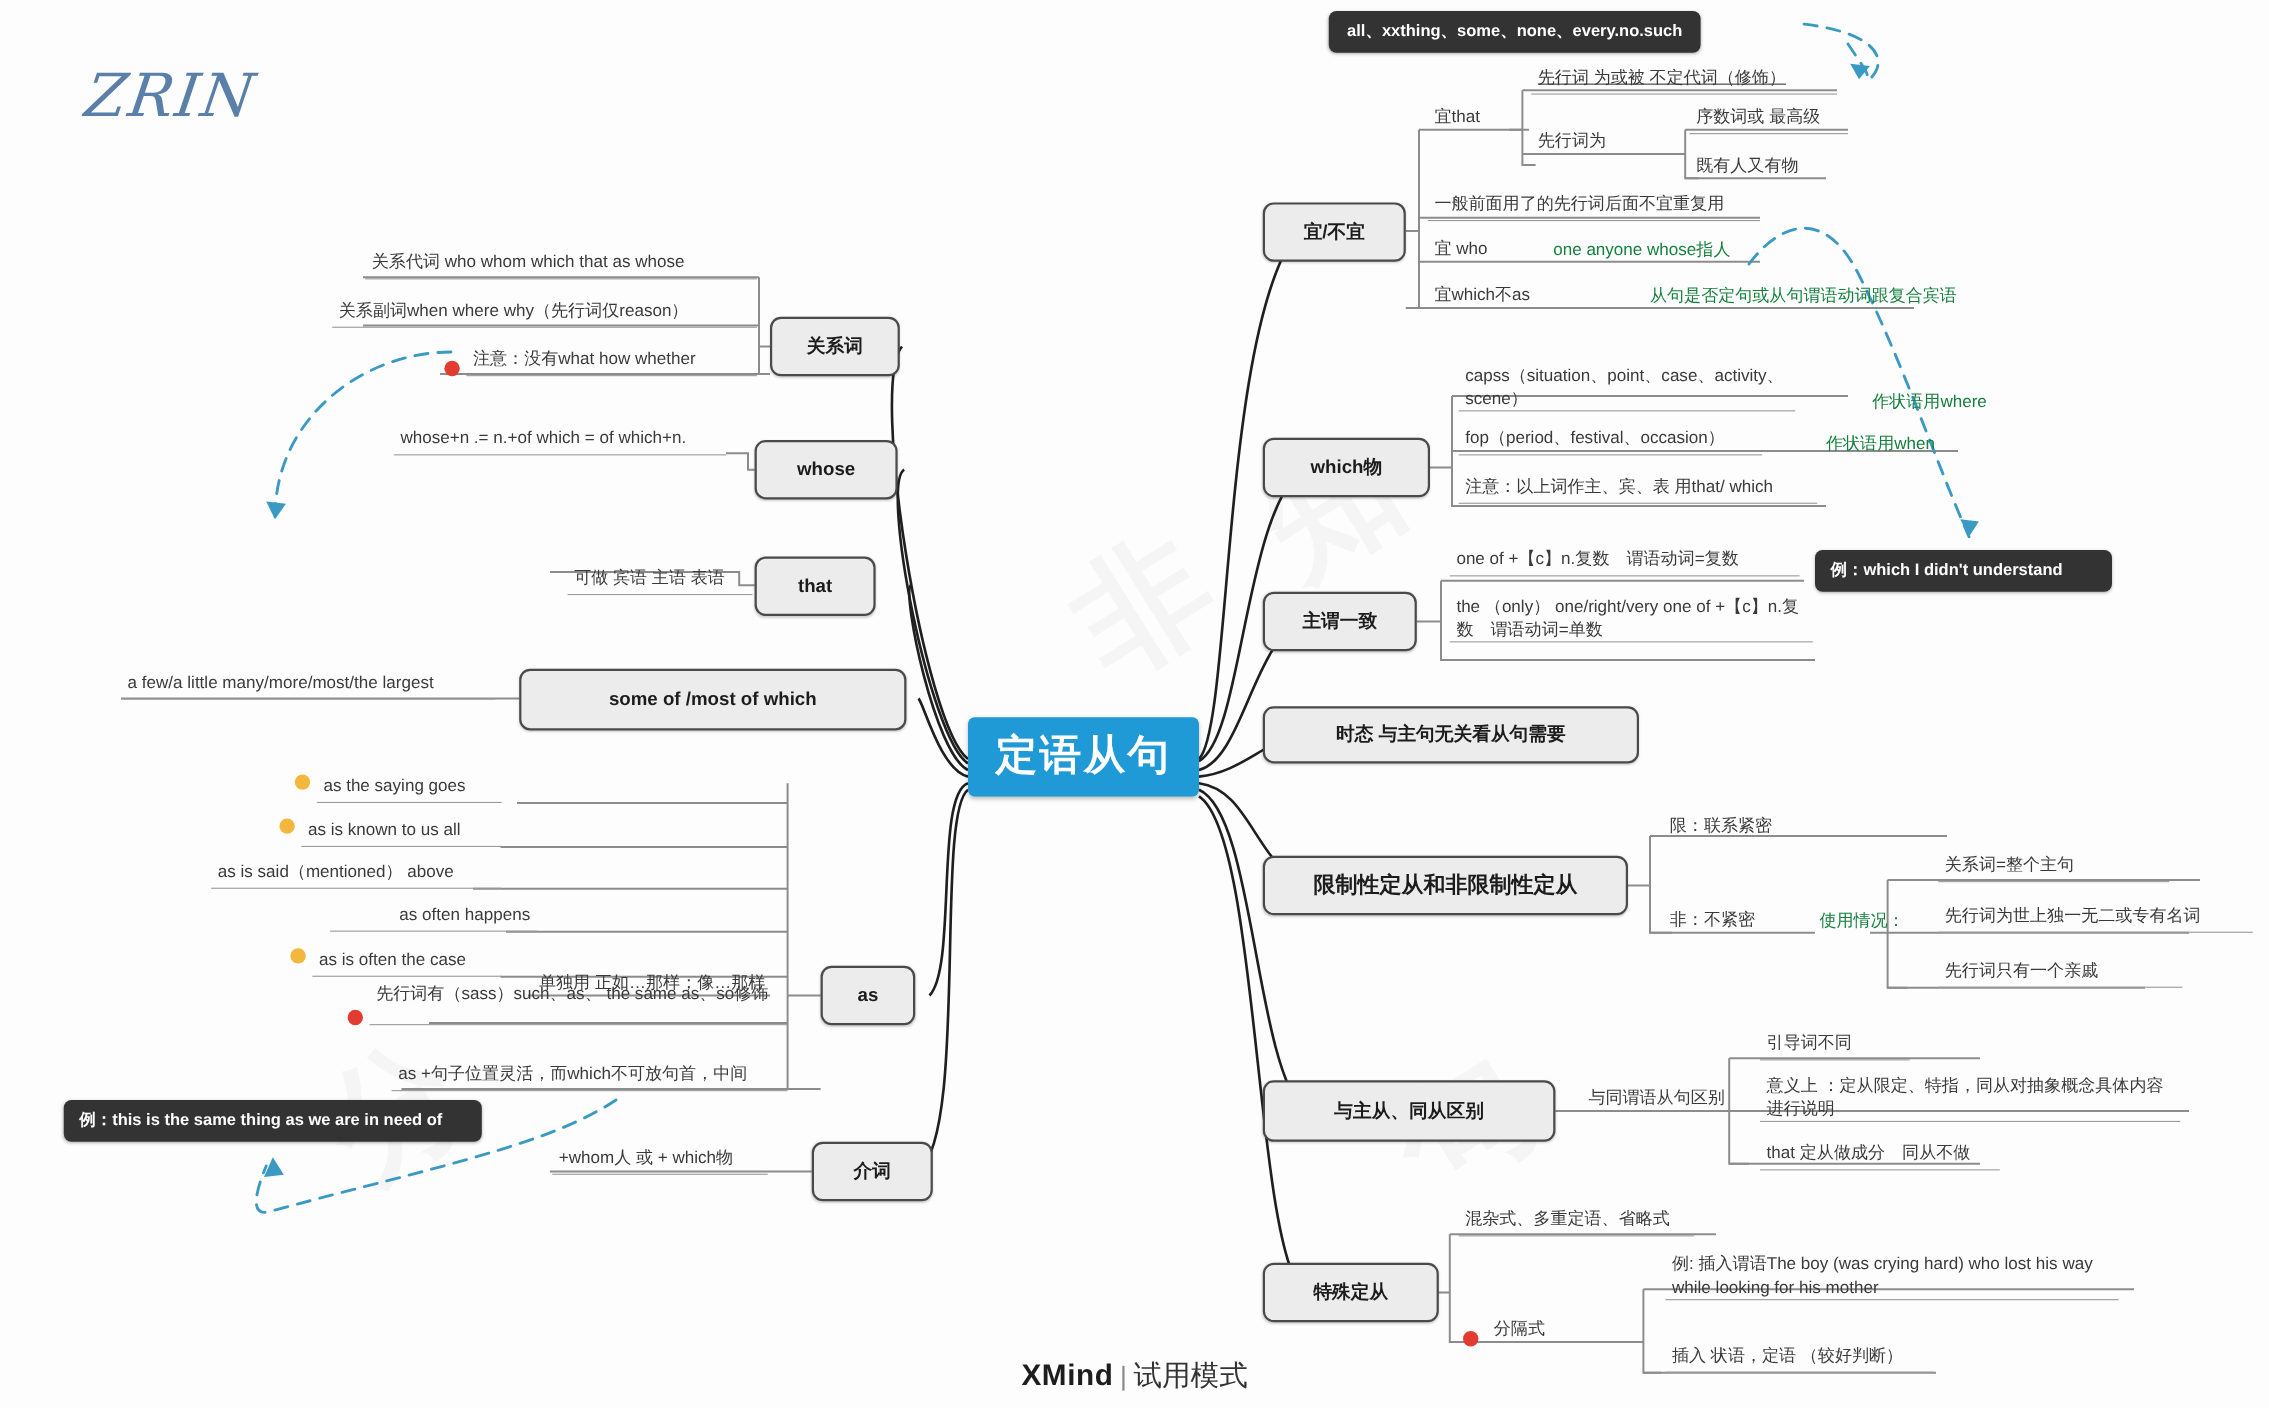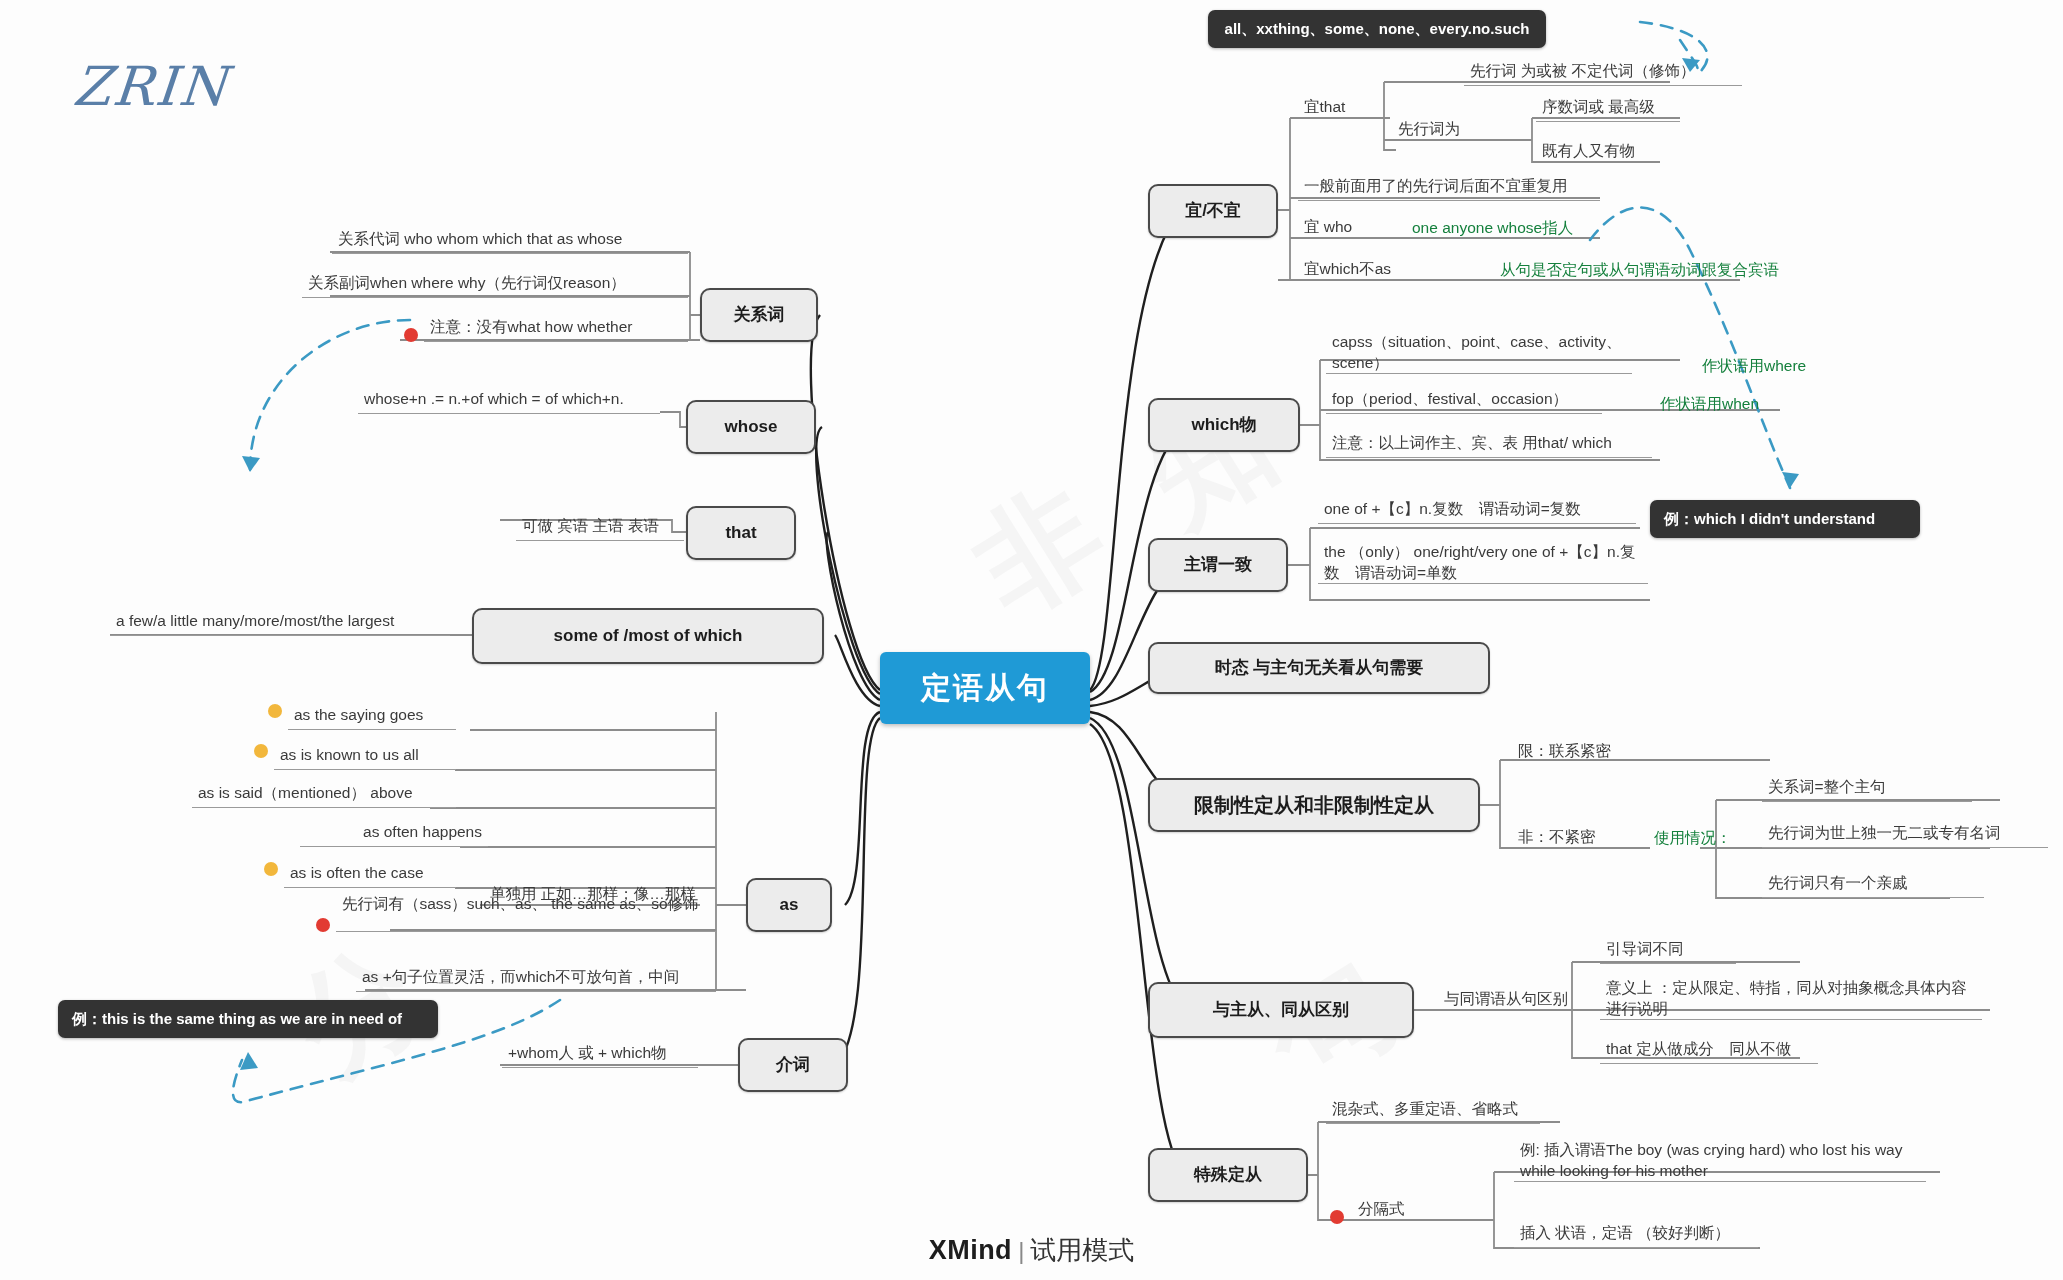--- a/index.html
+++ b/index.html
@@ -30,21 +30,21 @@
     box-sizing:border-box;
     display:flex;align-items:center;justify-content:center;
     text-align:center;
     line-height:1.25;
   }
 
   
   .root{
     background:#1f9ad6;
     color:#fff;
-    font-size:30px;
+    font-size:38px;
     font-weight:700;
     border-radius:6px;
     box-shadow:0 2px 4px rgba(0,0,0,.25);
     letter-spacing:2px;
   }
 
   
   .main-topic{
     background:#ececec;
     border:2px solid #4a4a4a;
@@ -309,21 +309,21 @@
   <div class="sub" style="left:502px;top:1042px;width:196px;height:26px;">+whom人 或 + which物</div>
 
   <div class="sub nb" style="left:1298px;top:96px;width:92px;height:25px;">宜that</div>
   <div class="sub" style="left:1298px;top:175px;width:302px;height:26px;">一般前面用了的先行词后面不宜重复用</div>
   <div class="sub nb" style="left:1298px;top:216px;width:88px;height:25px;">宜 who</div>
   <div class="sub nb" style="left:1298px;top:258px;width:130px;height:25px;">宜which不as</div>
 
   <div class="plain" style="left:1412px;top:218px;">one anyone whose指人</div>
   <div class="plain" style="left:1500px;top:260px;">从句是否定句或从句谓语动词跟复合宾语</div>
 
-  <div class="sub" style="left:1464px;top:60px;width:278px;height:26px;">先行词 为或被 不定代词（修饰）</div>
+  <div class="sub" style="left:1392px;top:60px;width:278px;height:26px;text-decoration:underline;">先行词 为或被 不定代词（修饰）</div>
   <div class="sub nb" style="left:1392px;top:118px;width:96px;height:25px;">先行词为</div>
 
   <div class="sub" style="left:1536px;top:96px;width:144px;height:26px;">序数词或 最高级</div>
   <div class="sub nb" style="left:1536px;top:140px;width:124px;height:25px;">既有人又有物</div>
 
   <div class="sub wrap" style="left:1326px;top:330px;width:306px;height:44px;">capss（situation、point、case、activity、scene）</div>
   <div class="sub" style="left:1326px;top:388px;width:276px;height:26px;">fop（period、festival、occasion）</div>
   <div class="sub" style="left:1326px;top:432px;width:326px;height:26px;">注意：以上词作主、宾、表 用that/ which</div>
 
   <div class="plain" style="left:1702px;top:356px;">作状语用where</div>

